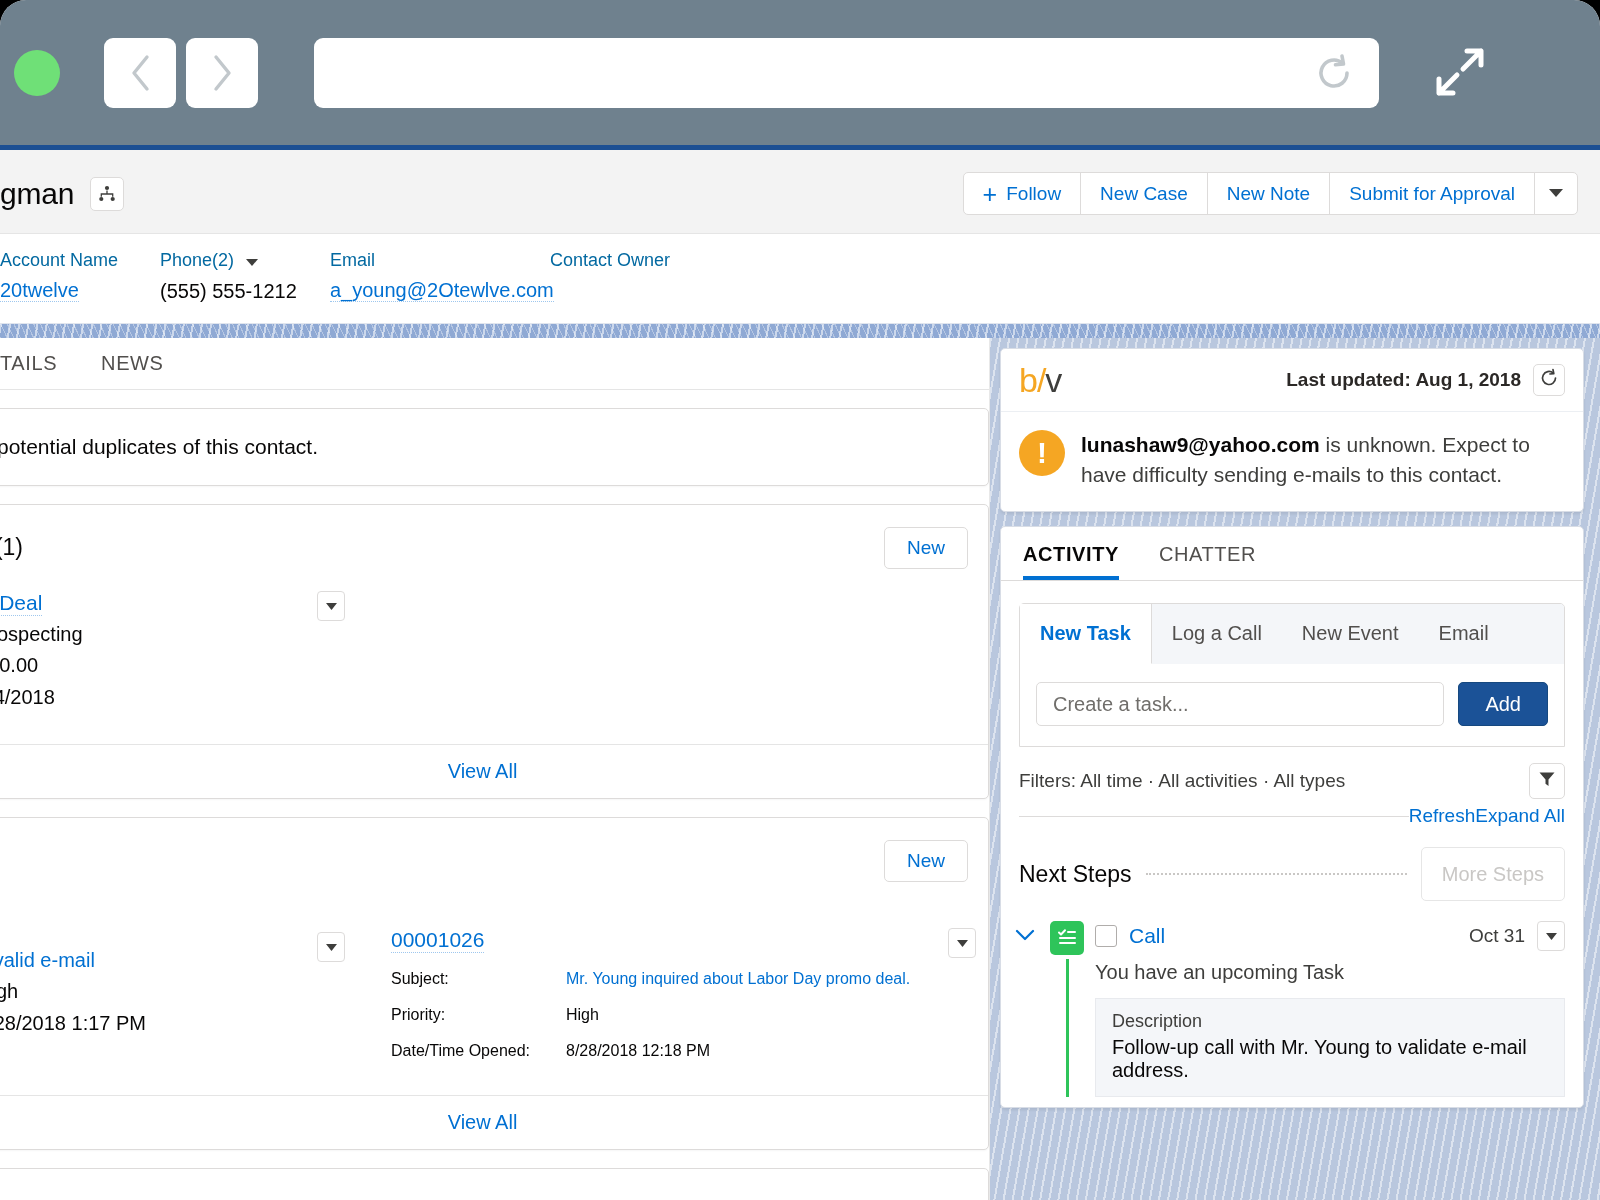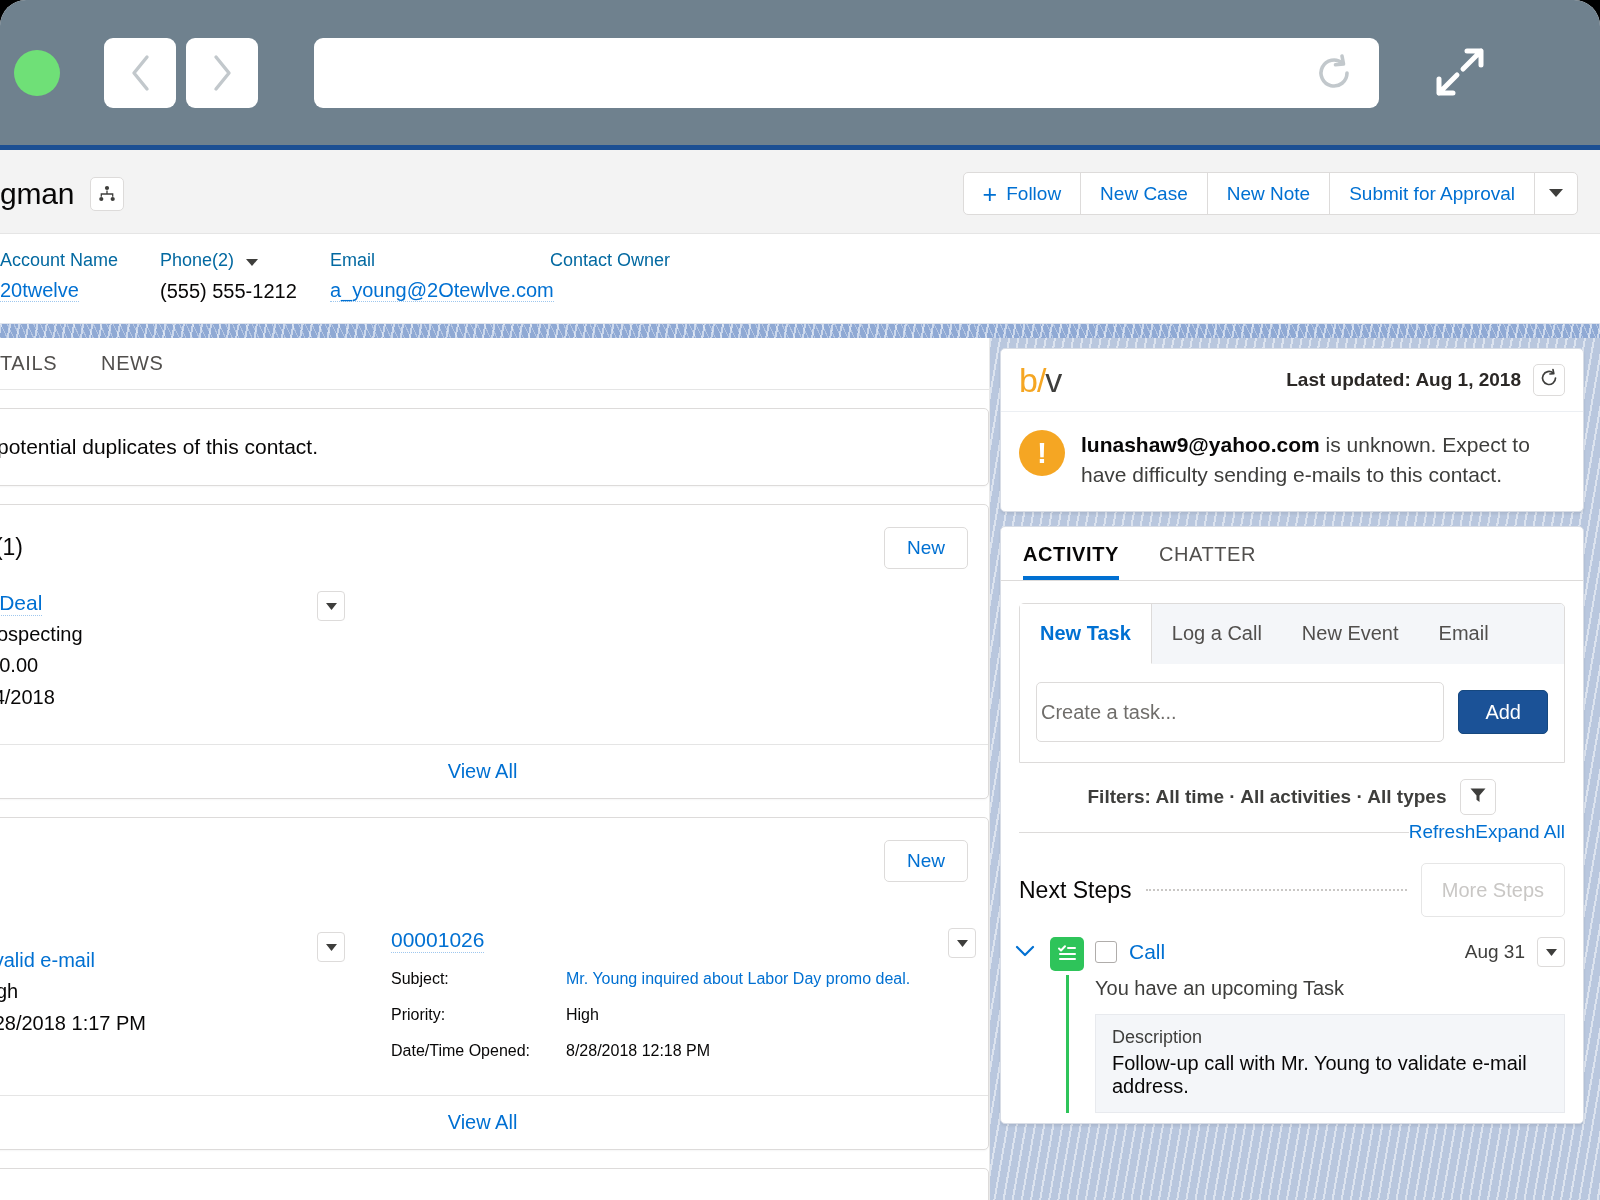--- a/index.html
+++ b/index.html
@@ -239,33 +239,33 @@
   .comp-tabs { display: flex; background: #f4f6f9; border-radius: 4px 4px 0 0; }
   .comp-tab {
     font-size: 20px; color: #514f4d; padding: 18px 20px; cursor: pointer;
   }
   .comp-tab.active {
     color: #0070d2; font-weight: bold; background: #fff;
     border-right: 1px solid #dddbda; border-bottom: 1px solid #fff;
   }
   .comp-body { display: flex; gap: 14px; padding: 18px 16px 20px 16px; align-items: center; }
   .task-input {
-    flex: 1; height: 60px; border: 1px solid #dddbda; border-radius: 5px;
-    padding: 0 4px; font-size: 20px; color: #080707; outline: none;
+    flex: 1; height: 44px; border: 1px solid #dddbda; border-radius: 5px;
+    padding: 0 16px; font-size: 20px; color: #080707; outline: none;
     font-family: "Liberation Sans", sans-serif; background: #fff;
   }
   .task-input::placeholder { color: #706e6b; }
   .add-btn {
     background: #1b5297; color: #fff; border: 1px solid #16487f; border-radius: 5px;
     height: 44px; padding: 0 26px; font-size: 20px; cursor: pointer;
     font-family: "Liberation Sans", sans-serif;
   }
   .filters-row {
-    display: flex; align-items: center; justify-content: center;
-    gap: 14px; padding: 16px 18px 0 18px; font-weight: bold;
+    display: flex; align-items: center; justify-content: space-between;
+    gap: 14px; padding: 16px 18px 0 18px;
   }
   .filters-text { font-size: 19px; color: #3e3e3c; }
   .filter-btn {
     width: 36px; height: 36px; border: 1px solid #dddbda; border-radius: 5px;
     background: #fff; display: flex; align-items: center; justify-content: center;
   }
   .refresh-row {
     display: flex; align-items: center; gap: 0;
     padding: 6px 18px 0 18px;
   }
@@ -587,21 +587,21 @@
                 <rect x="3" y="10" width="17" height="2" rx="1" fill="#ffffff"></rect>
                 <rect x="3" y="15" width="17" height="2" rx="1" fill="#ffffff"></rect>
               </svg>
             </div>
             <div class="tl-line"></div>
           </div>
           <div class="task-main">
             <div class="task-head">
               <span class="chk"></span>
               <a class="task-link" href="#">Call</a>
-              <span class="task-date">Aug 31</span>
+              <span class="task-date">Oct 31</span>
               <span class="caret-box">
                 <span>
                   <svg width="13" height="9" viewBox="0 0 13 9">
                       <path d="M1 1 L6.5 8 L12 1 Z" fill="#3e3e3c"></path>
                     </svg>
                 </span>
               </span>
             </div>
             <div class="task-sub">You have an upcoming Task</div>
             <div class="desc-box">

